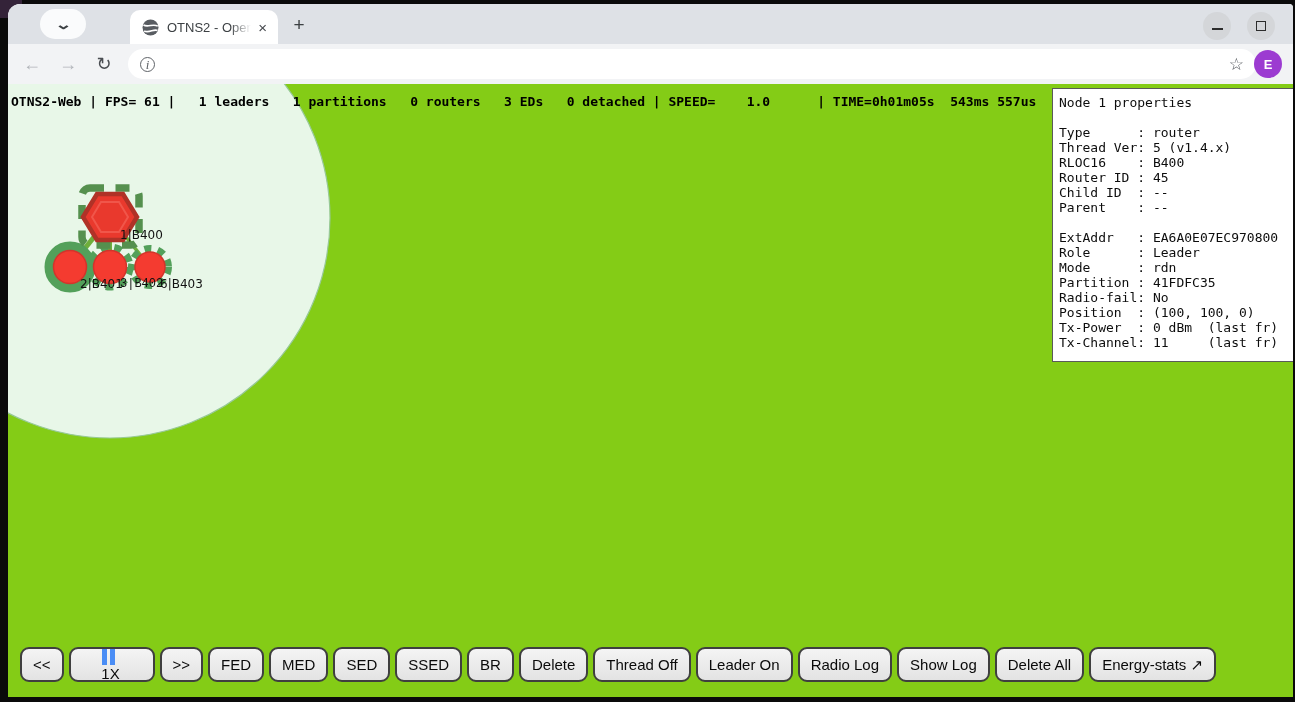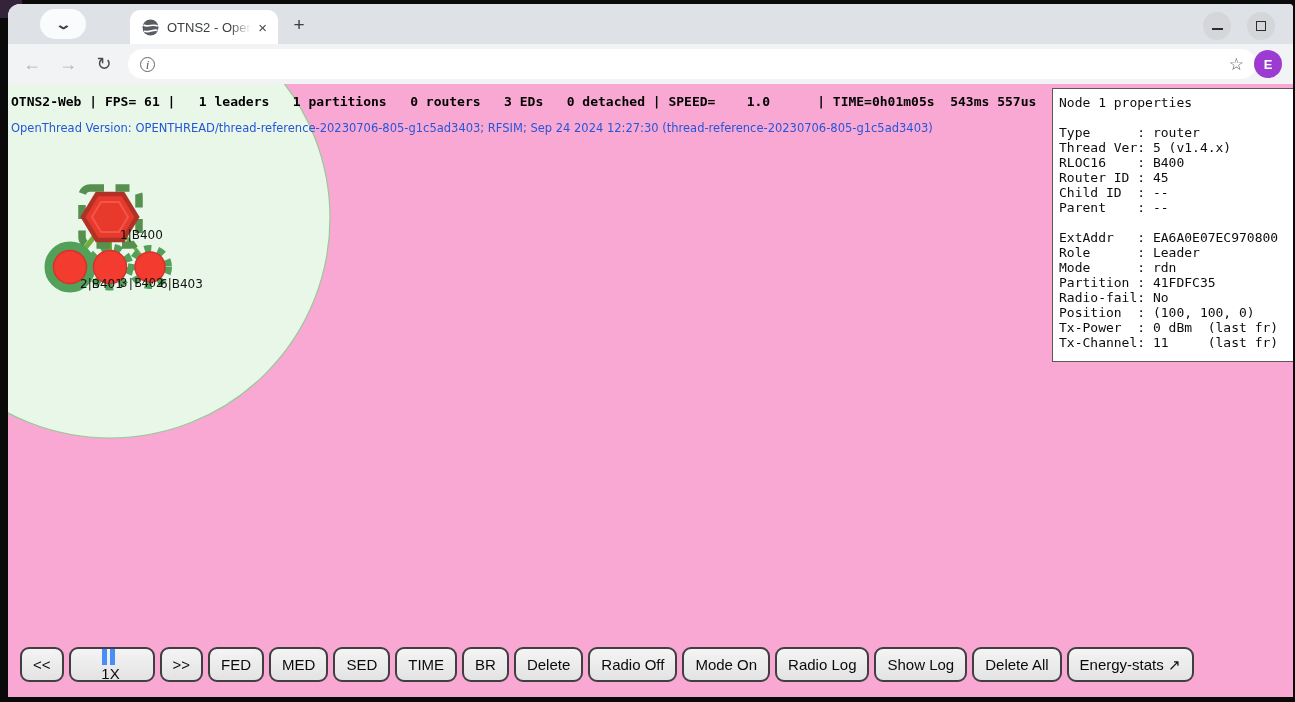--- a/index.html
+++ b/index.html
@@ -40,21 +40,21 @@
   .info-icon { color:#5f6368; font-size:13px; border:1.2px solid #5f6368; border-radius:50%;
                width:15px; height:15px; line-height:13px; text-align:center; font-family:"Liberation Serif",serif; font-style:italic; flex:0 0 auto;}
   .url-text { margin-left:12px; font-size:14px; white-space:nowrap; }
   .url-host { color:#1b1c1f; }
   .url-rest { color:#6c7076; }
   .star-icon { margin-left:auto; font-size:17px; color:#55585e; cursor:pointer; }
   .avatar { position:absolute; right:11px; top:6px; width:28px; height:28px; border-radius:50%;
             color:#fff; font-size:13px; font-weight:bold; display:flex; align-items:center; justify-content:center; cursor:pointer; }
 
   
-  .page { position:relative; height:613px; background:#f9a8d4; overflow:hidden; }
+  .page { position:relative; height:613px; background:#84cc16; overflow:hidden; }
   .viz-svg { position:absolute; left:0; top:0; z-index:1; }
 
   .status-line { position:absolute; left:3px; top:10px; z-index:2;
                  font-family:"DejaVu Sans Mono", monospace; font-size:13px; font-weight:bold; color:#000;
                  white-space:pre; }
   .version-line { position:absolute; left:3px; top:37px; z-index:2;
                   font-family:"DejaVu Sans", sans-serif; font-size:11.5px; color:#2456d7; white-space:pre; }
 
   .node-label { position:absolute; z-index:2; font-family:"DejaVu Sans", sans-serif; font-size:12px; color:#111; white-space:pre; }
 
@@ -128,21 +128,20 @@
       <circle cx="62" cy="183" r="16.5" fill="#f43b30" stroke="#d2342b" stroke-width="1.5"></circle>
       <circle cx="102" cy="183" r="16.5" fill="#f43b30" stroke="#d2342b" stroke-width="1.5"></circle>
       <circle cx="142" cy="183" r="15" fill="#f43b30" stroke="#d2342b" stroke-width="1.5"></circle>
 
       <rect x="74" y="104" width="57" height="57" rx="8" fill="none" stroke="#55904e" stroke-width="7.5" stroke-dasharray="14 11.5"></rect>
       <polygon points="75,133 89,110 115,110 129,133 115,156 89,156" fill="#e9392d" stroke="#b03227" stroke-width="4.5"></polygon>
       <polygon points="84,133 93,118 111,118 120,133 111,148 93,148" fill="none" stroke="#f0564a" stroke-width="2"></polygon>
     </svg>
 
     <div class="status-line">OTNS2-Web | FPS= 61 |   1 leaders   1 partitions   0 routers   3 EDs   0 detached | SPEED=    1.0      | TIME=0h01m05s  543ms 557us</div>
-    <div class="version-line">OpenThread Version: OPENTHREAD/thread-reference-20230706-805-g1c5ad3403; RFSIM; Sep 24 2024 12:27:30 (thread-reference-20230706-805-g1c5ad3403)</div>
 
     <span class="node-label" style="left:112px; top:144px;text-align:right;">1|B400</span>
     <span class="node-label" style="left:72px;  top:193px;">2|B401</span>
     <span class="node-label" style="left:112px; top:193px;font-family:Liberation Mono, monospace;">3|B402</span>
     <span class="node-label" style="left:152px; top:193px;">6|B403</span>
 
     <div class="props-panel">
       <div class="pline">Node 1 properties</div>
       <div class="pline"></div>
       <div class="pline">Type      : router</div>
@@ -165,25 +164,25 @@
     <div class="btnbar">
       <button class="obtn">&lt;&lt;</button>
       <button class="obtn speed-btn">
         <span class="pause-icon"><b></b><b></b></span>
         <span>1X</span>
       </button>
       <button class="obtn">&gt;&gt;</button>
       <button class="obtn">FED</button>
       <button class="obtn">MED</button>
       <button class="obtn">SED</button>
-      <button class="obtn">TIME</button>
+      <button class="obtn">SSED</button>
       <button class="obtn">BR</button>
       <button class="obtn">Delete</button>
-      <button class="obtn">Radio Off</button>
-      <button class="obtn">Mode On</button>
+      <button class="obtn">Thread Off</button>
+      <button class="obtn">Leader On</button>
       <button class="obtn">Radio Log</button>
       <button class="obtn">Show Log</button>
       <button class="obtn">Delete All</button>
       <button class="obtn">Energy-stats ↗</button>
 
     </div>
 
   </div>
 </div>
 

